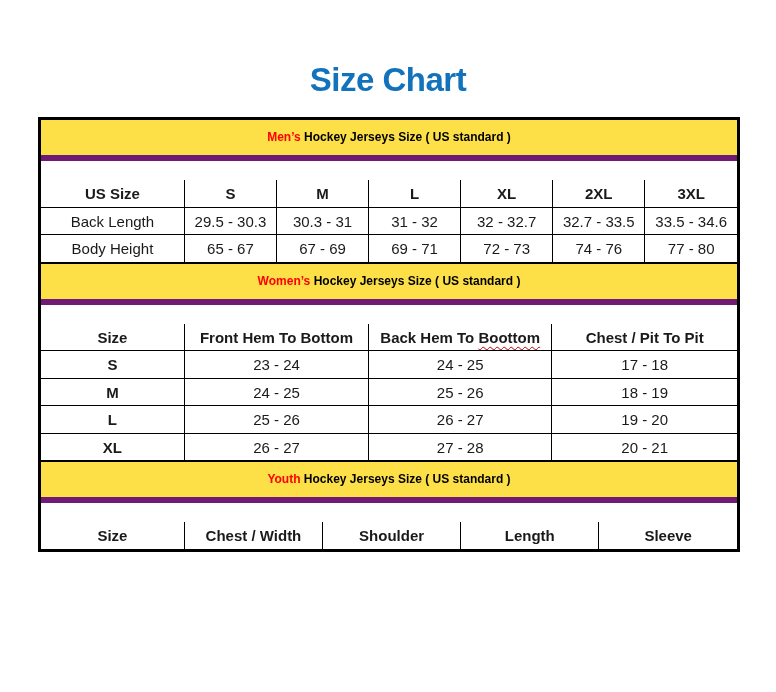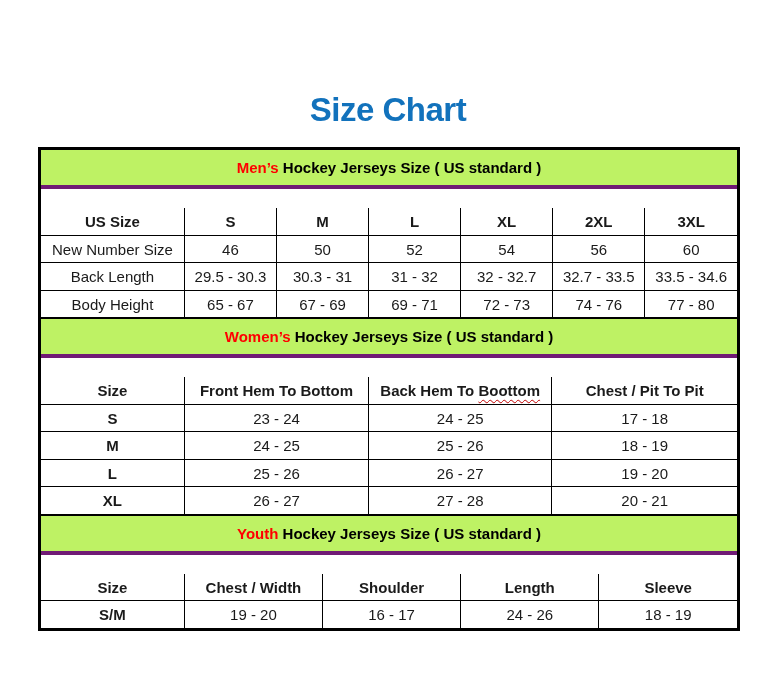--- a/index.html
+++ b/index.html
@@ -11,44 +11,44 @@
   }
   .page {
     position: relative;
     width: 776px;
     height: 692px;
     background: #ffffff;
     overflow: hidden;
   }
   .page-title {
     margin: 0;
-    padding-top: 92px;
+    padding-top: 62px;
     text-align: center;
     font-size: 33px;
     line-height: 1.1;
     font-weight: bold;
     letter-spacing: -0.5px;
     color: #1272BC;
   }
   .chart-wrap {
     width: 702px;
     margin: 19px 0 0 38px;
     border: 3px solid #000;
     box-sizing: border-box;
     background: #fff;
   }
   .band {
-    background: #bef264;
+    background: #fde047;
     height: 35px;
     line-height: 35px;
     text-align: center;
     font-weight: bold;
-    font-size: 15px;
+    font-size: 12px;
     color: #000;
-    border-bottom: 4px solid #701a75;
+    border-bottom: 6px solid #701a75;
   }
   .band + table { width: 100%; }
   section + section .band { border-top: 2px solid #000; }
   .band .hl { color: #FF0000; }
   table {
     width: 100%;
     border-collapse: collapse;
     border-style: hidden; 
     table-layout: fixed;
     margin-top: 19px;
@@ -97,29 +97,20 @@
         </colgroup>
         <tbody>
           <tr>
             <th>US Size</th>
             <th>S</th>
             <th>M</th>
             <th>L</th>
             <th>XL</th>
             <th>2XL</th>
             <th>3XL</th>
-          </tr>
-          <tr>
-            <td class="lbl">New Number Size</td>
-            <td>46</td>
-            <td>50</td>
-            <td>52</td>
-            <td>54</td>
-            <td>56</td>
-            <td>60</td>
           </tr>
           <tr>
             <td class="lbl">Back Length</td>
             <td>29.5 - 30.3</td>
             <td>30.3 - 31</td>
             <td>31 - 32</td>
             <td>32 - 32.7</td>
             <td>32.7 - 33.5</td>
             <td>33.5 - 34.6</td>
           </tr>
@@ -191,25 +182,18 @@
             <col style="width:19.85%">
         </colgroup>
         <tbody>
           <tr>
             <th>Size</th>
             <th>Chest / Width</th>
             <th>Shoulder</th>
             <th>Length</th>
             <th>Sleeve</th>
           </tr>
-          <tr>
-            <td class="lbl">S/M</td>
-            <td>19 - 20</td>
-            <td>16 - 17</td>
-            <td>24 - 26</td>
-            <td>18 - 19</td>
-          </tr>
         </tbody>
       </table>
     </section>
 
   </div>
 </div>
 
 </body></html>

